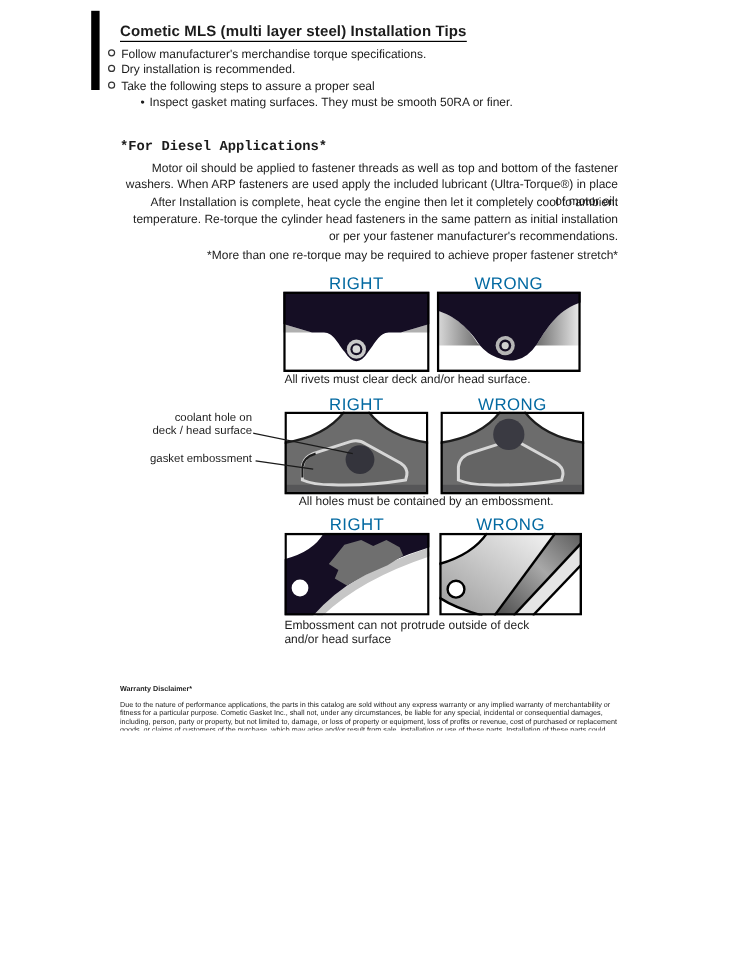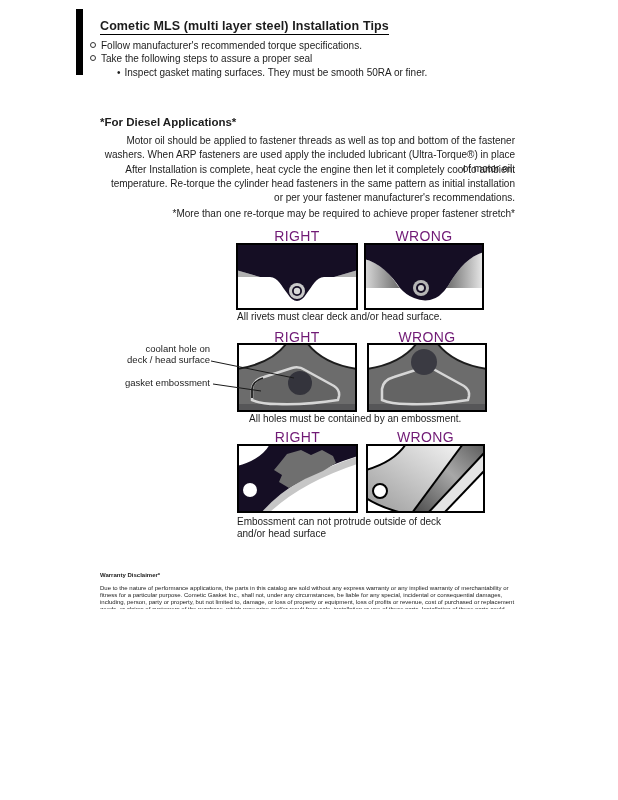--- a/index.html
+++ b/index.html
@@ -8,44 +8,45 @@
   .abs{position:absolute;}
   .edge-tab{position:absolute;left:76px;top:9px;width:7px;height:66px;background:#000;}
   .title{position:absolute;left:100px;top:19px;font-size:12.5px;font-weight:bold;
          border-bottom:1.5px solid #000;padding-bottom:1px;letter-spacing:.1px;}
   .intro{position:absolute;left:90px;top:39px;width:440px;font-size:10px;line-height:13.4px;}
   .b-row{white-space:nowrap;}
   .b-row.sub{padding-left:27px;}
   .o-bullet{display:inline-block;width:4px;height:4px;border:1px solid #333;border-radius:50%;
             margin-right:5px;margin-bottom:1px;}
   .dot-bullet{display:inline-block;margin-right:4px;font-size:10px;}
-  .diesel-h{position:absolute;left:100px;top:116px;font-size:11.5px;font-weight:bold;}
+  .diesel-h{position:absolute;left:100px;top:116px;font-size:11.5px;font-weight:bold;font-family:Liberation Mono, monospace;}
   .body-p{position:absolute;left:100px;width:415px;font-size:10px;line-height:13.8px;margin:0;text-align:right;}
   .p1{top:134px;} .p2{top:163px;} .p3{top:207px;}
-  .dlabel{position:absolute;font-size:14px;letter-spacing:.4px;text-align:center;color:#701a75;}
+  .dlabel{position:absolute;font-size:14px;letter-spacing:.4px;text-align:center;color:#0369a1;}
   .caption{position:absolute;font-size:10px;line-height:11.5px;white-space:pre-line;}
   .ann{position:absolute;left:116px;width:94px;text-align:right;font-size:9.5px;line-height:11px;white-space:pre-line;}
   .warranty{position:absolute;left:100px;top:572px;width:422px;font-size:6px;line-height:7px;color:#222;}
   .warranty .whead{font-weight:bold;margin-bottom:6px;}
   .wpara{margin:0 0 6px 0;white-space:pre-line;}
   .page-code{position:absolute;left:388px;top:755px;font-size:15px;letter-spacing:.5px;color:#0f766e;}
   .overlay{position:absolute;left:0;top:0;pointer-events:none;}
   svg{display:block;}
 </style>
 </head>
 <body>
 
 <div class="page">
 
   <div class="edge-tab"></div>
 
   <div class="title">Cometic MLS (multi layer steel) Installation Tips</div>
 
   <div class="intro">
-    <div class="b-row"><span class="o-bullet"></span><span>Follow manufacturer's recommended torque specifications.</span></div>
+    <div class="b-row"><span class="o-bullet"></span><span>Follow manufacturer's merchandise torque specifications.</span></div>
+    <div class="b-row"><span class="o-bullet"></span><span>Dry installation is recommended.</span></div>
     <div class="b-row"><span class="o-bullet"></span><span>Take the following steps to assure a proper seal</span></div>
     <div class="b-row sub"><span class="dot-bullet">•</span><span>Inspect gasket mating surfaces.  They must be smooth 50RA or finer.</span></div>
   </div>
 
   <div class="diesel-h">*For Diesel Applications*</div>
   <p class="body-p p1">Motor oil should be applied to fastener threads as well as top and bottom of the fastener washers. When ARP fasteners are used apply the included lubricant (Ultra-Torque®) in place of motor oil.</p>
   <p class="body-p p2">After Installation is complete, heat cycle the engine then let it completely cool to ambient temperature. Re-torque the cylinder head fasteners in the same pattern as initial installation or per your fastener manufacturer's recommendations.</p>
   <p class="body-p p3">*More than one re-torque may be required to achieve proper fastener stretch*</p>
 
   <div class="dlabel" style="left:236px;top:228px;width:122px;">RIGHT</div>

